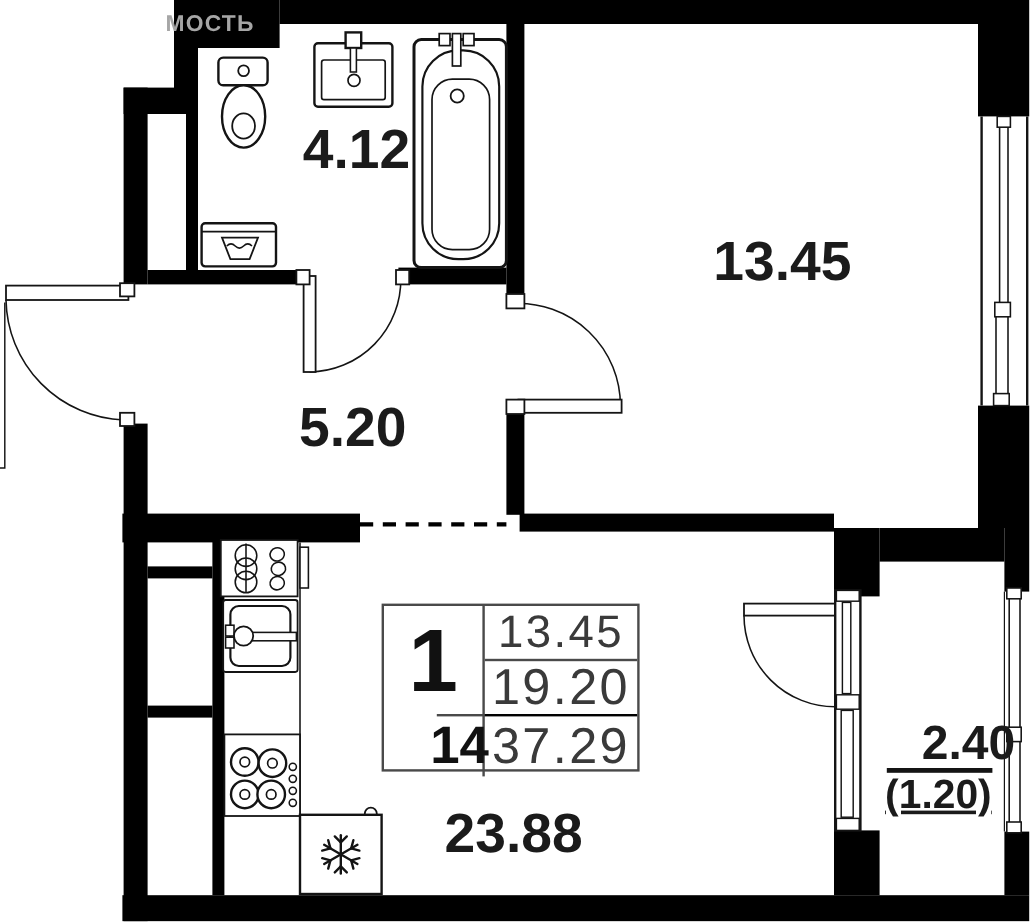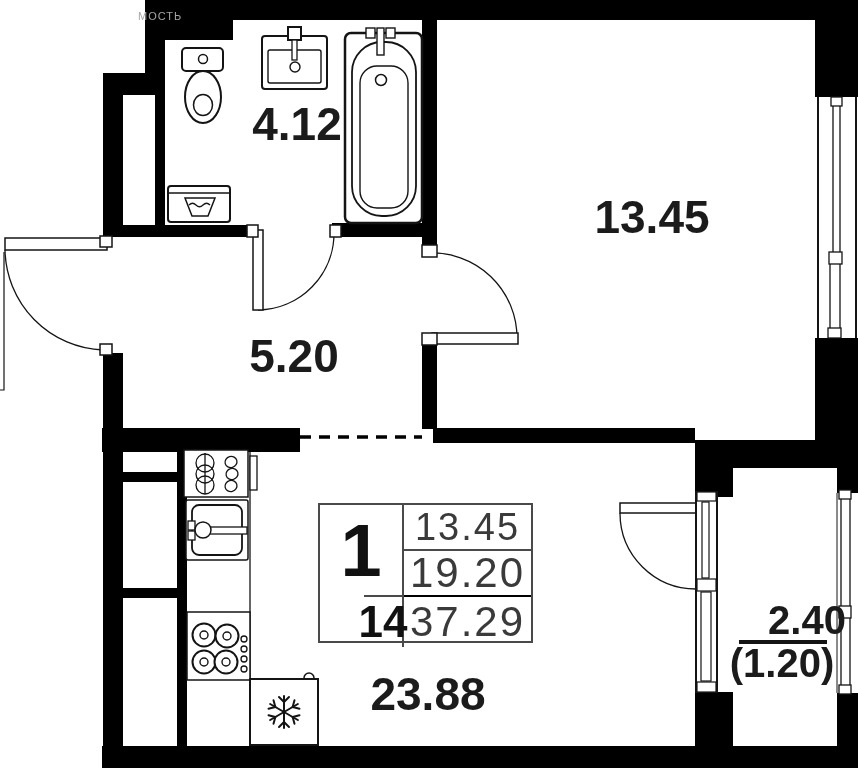--- a/index.html
+++ b/index.html
@@ -2,23 +2,23 @@
 <html><head>
 <meta charset="utf-8">
 <style>
   html,body{margin:0;padding:0;background:#fff;}
   #plan{position:relative;width:858px;height:768px;background:#fff;overflow:hidden;
         font-family:"Liberation Sans",sans-serif;}
   .wall{position:absolute;background:#000;}
   .lbl{position:absolute;transform:translate(-50%,-50%);color:#1b1b1b;
        font-weight:700;font-size:46px;letter-spacing:0;white-space:nowrap;}
   .lbl-sm{font-size:40px;margin-left:24px;}
-  .lbl-xs{font-size:40px;}
-  .wm{position:absolute;left:138px;top:10px;color:#a6a6a6;font-weight:400;
-      font-size:11px;letter-spacing:1px;z-index:9;}
+  .lbl-xs{font-size:34px;text-decoration:underline;}
+  .wm{position:absolute;left:138px;top:10px;color:#a6a6a6;font-weight:700;
+      font-size:19px;letter-spacing:1px;z-index:9;}
   svg{position:absolute;left:0;top:0;}
   
   #info-table{position:absolute;left:318px;top:503px;width:215px;height:140px;
       border:2px solid #4a4a4a;box-sizing:border-box;display:grid;
       grid-template-columns:84px 1fr;grid-template-rows:46px 44px 1fr;background:#fff;}
   #info-table div{display:flex;align-items:center;justify-content:center;box-sizing:border-box;}
   .cell-rooms{grid-row:1/3;grid-column:1;border-right:2px solid #4a4a4a;
       font-size:74px;font-weight:700;color:#111;}
   .cell-living{grid-row:1;grid-column:2;border-bottom:2px solid #4a4a4a;}
   .cell-mid{grid-row:2;grid-column:2;}

